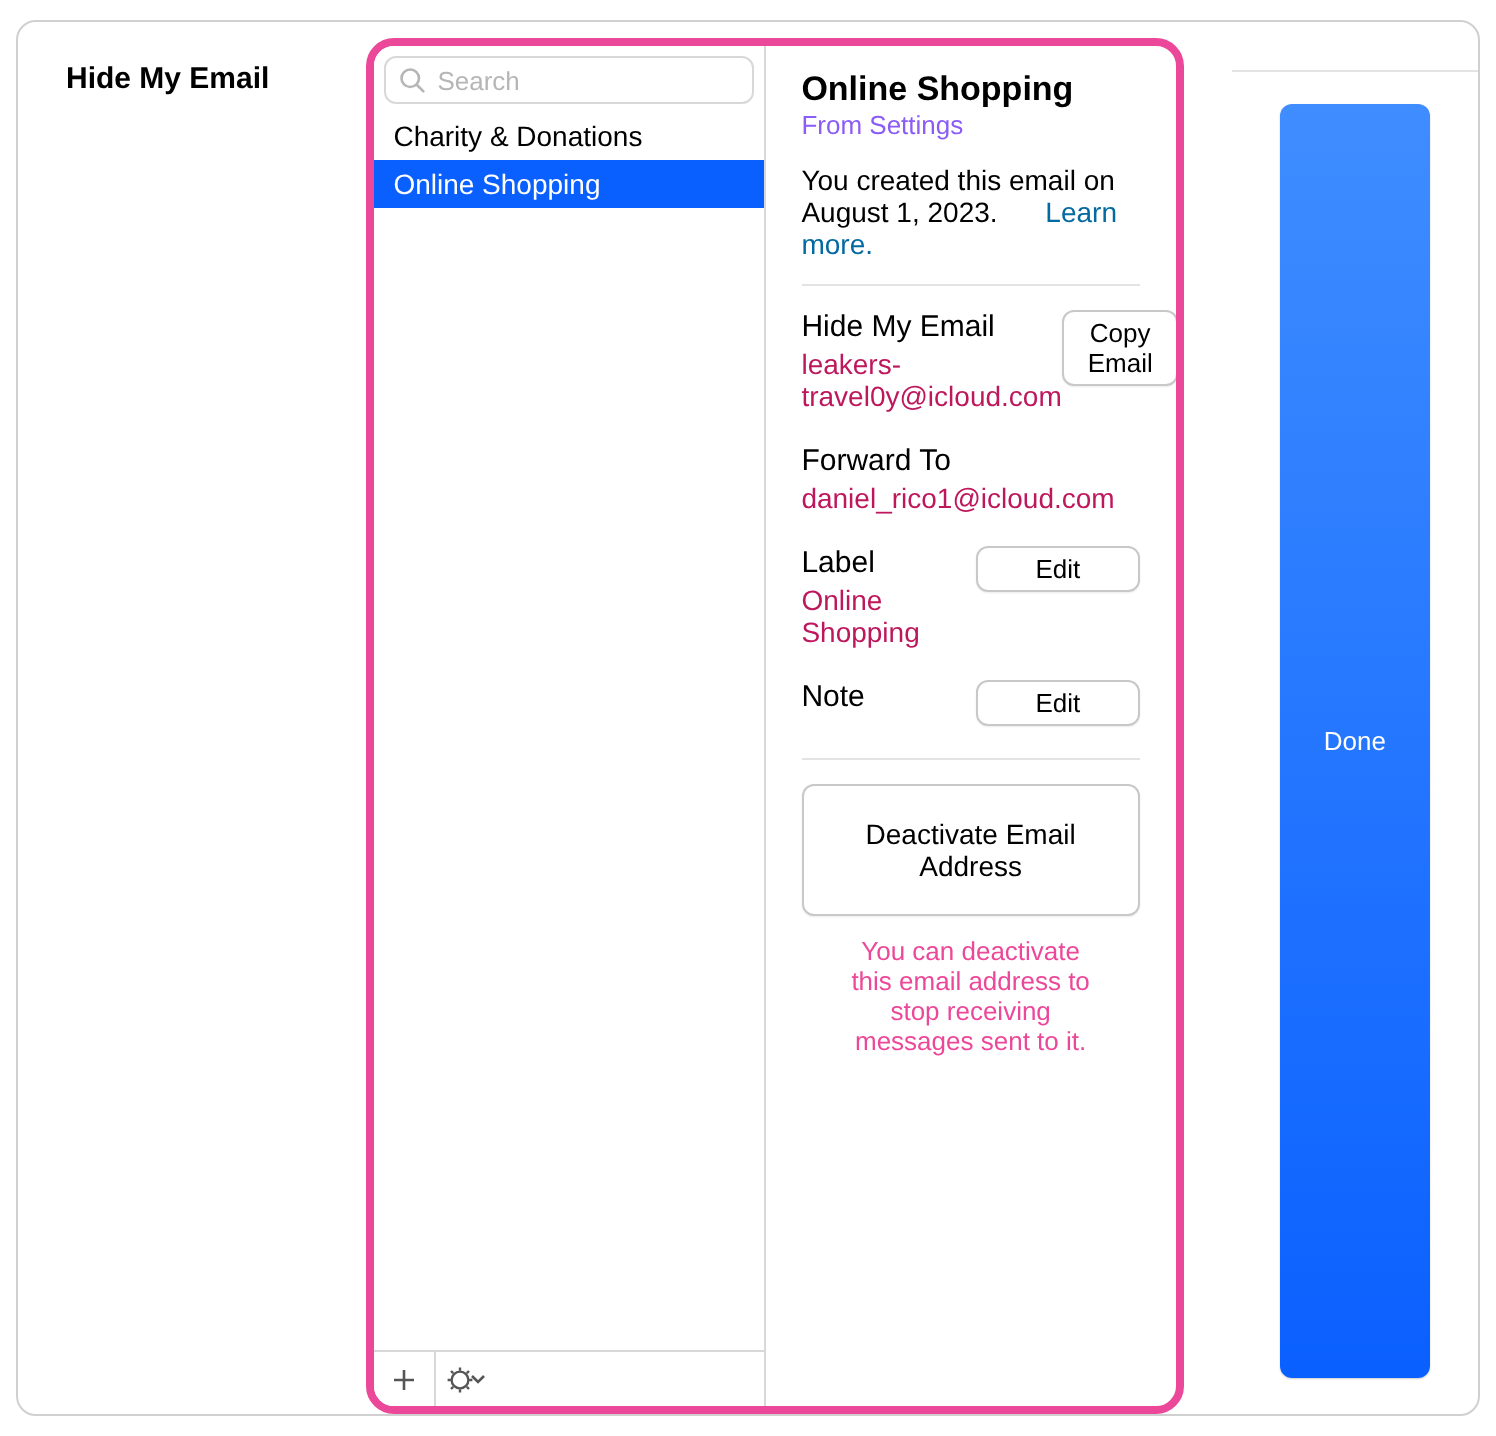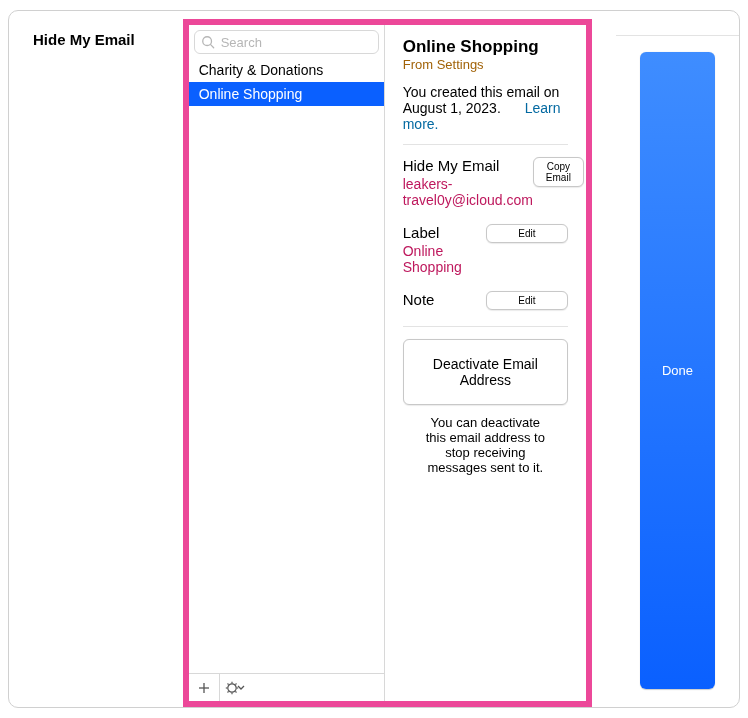--- a/index.html
+++ b/index.html
@@ -36,22 +36,22 @@
   }
   .header p {
     margin: 0;
     font-size: 13px;
     color: #6e6e6e;
     line-height: 1.35;
   }
   .content {
     flex: 1;
     display: flex;
-    border: 6px solid #ec4899;
-    border-radius: 0;
+    border: 4px solid #ec4899;
+    border-radius: 14px;
     margin: 8px 24px 0 24px;
     overflow: hidden;
     min-height: 460px;
   }
   
   .sidebar {
     width: 196px;
     border-right: 1px solid #d8d8d8;
     display: flex;
     flex-direction: column;
@@ -116,21 +116,21 @@
     padding: 12px 18px 16px 18px;
     overflow: auto;
   }
   .detail-title {
     font-size: 17px;
     font-weight: 700;
     margin: 0;
   }
   .detail-sub {
     font-size: 13px;
-    color: #a16207;
+    color: #8b5cf6;
     margin: 0 0 12px 0;
   }
   .created {
     font-size: 14px;
     margin: 0 0 12px 0;
   }
   .created a { color: #0369a1; text-decoration: none; padding-left: 20px; }
   hr.sep {
     border: none;
     border-top: 1px solid #e3e3e3;
@@ -149,37 +149,37 @@
     margin: 0 0 2px 0;
     color: #000;
   }
   .section-value {
     font-size: 14px;
     color: #be185d;
     margin: 0;
   }
   .mac-btn {
     font-family: inherit;
-    font-size: 10px;
+    font-size: 13px;
     background: #fff;
     border: 1px solid #c8c8c8;
     border-radius: 6px;
     padding: 3px 14px;
     box-shadow: 0 0.5px 1px rgba(0,0,0,0.08);
     cursor: default;
   }
   .mac-btn.wide { padding: 3px 12px; }
   .mac-btn.large { padding: 16px 18px; font-size: 14px; }
   .deactivate-wrap {
     text-align: center;
     margin-top: 6px;
   }
   .deactivate-desc {
     font-size: 13px;
-    color: #000000;
+    color: #ec4899;
     margin: 10px 20px 0 20px;
   }
   
   .footer {
     border-top: 1px solid #e3e3e3;
     margin-top: 24px;
     padding: 16px 24px 18px 24px;
     display: flex;
     justify-content: flex-end;
   }
@@ -260,20 +260,26 @@
       <hr class="sep">
 
       <div class="section-row">
         <div class="section-left">
           <p class="section-title">Hide My Email</p>
           <p class="section-value">leakers-travel0y@icloud.com</p>
         </div>
         <button class="mac-btn wide">Copy Email</button>
       </div>
 
+      <div class="section-row">
+        <div class="section-left">
+          <p class="section-title">Forward To</p>
+          <p class="section-value">daniel_rico1@icloud.com</p>
+        </div>
+      </div>
 
       <div class="section-row">
         <div class="section-left">
           <p class="section-title">Label</p>
           <p class="section-value">Online Shopping</p>
         </div>
         <button class="mac-btn" style="min-width:82px">Edit</button>
       </div>
 
       <div class="section-row">

